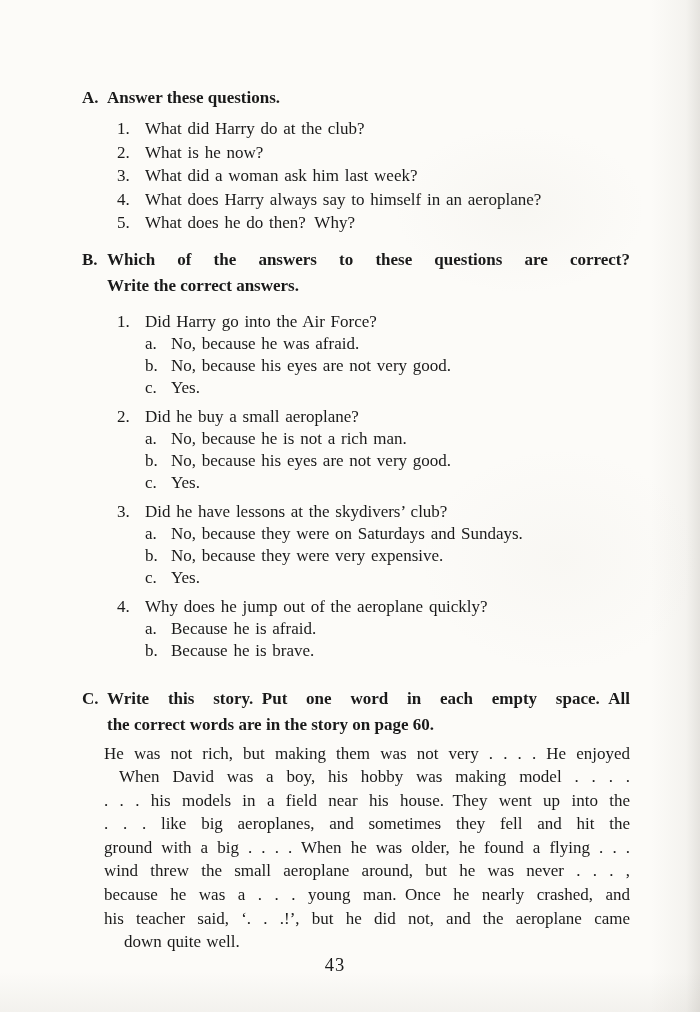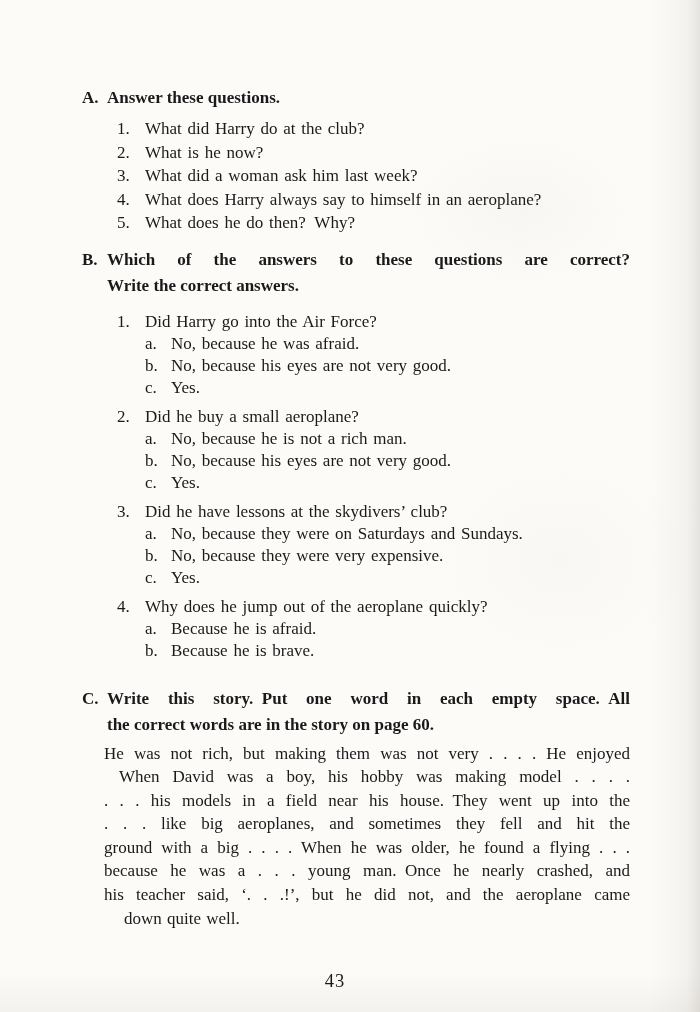--- a/index.html
+++ b/index.html
@@ -104,21 +104,21 @@
   .story .sline.last {
     text-align-last: left;
     word-spacing: 1px;
     margin-left: 20px;
   }
 
   .pageno {
     position: absolute;
     left: 0;
     right: 30px;
-    bottom: 20px;
+    bottom: 36px;
     text-align: center;
     font-size: 18.5px;
     letter-spacing: 1px;
   }
 </style>
 </head>
 <body>
 
 <div class="page">
 
@@ -243,20 +243,21 @@
         <div class="hline jline">Write this story. Put one word in each empty space. All</div>
         <div class="hline">the correct words are in the story on page 60.</div>
       </span>
     </div>
     <div class="story">
       <div class="sline">He was not rich, but making them was not very . . . . He enjoyed</div>
       <div class="sline first">When David was a boy, his hobby was making model . . . .</div>
       <div class="sline">. . . his models in a field near his house. They went up into the</div>
       <div class="sline">. . . like big aeroplanes, and sometimes they fell and hit the</div>
       <div class="sline">ground with a big . . . . When he was older, he found a flying . . .</div>
+      <div class="sline">wind threw the small aeroplane around, but he was never . . . ,</div>
       <div class="sline">because he was a . . . young man. Once he nearly crashed, and</div>
       <div class="sline">his teacher said, ‘. . .!’, but he did not, and the aeroplane came</div>
       <div class="sline last">down quite well.</div>
     </div>
   </section>
 
   <div class="pageno">43</div>
 
 </div>
 

